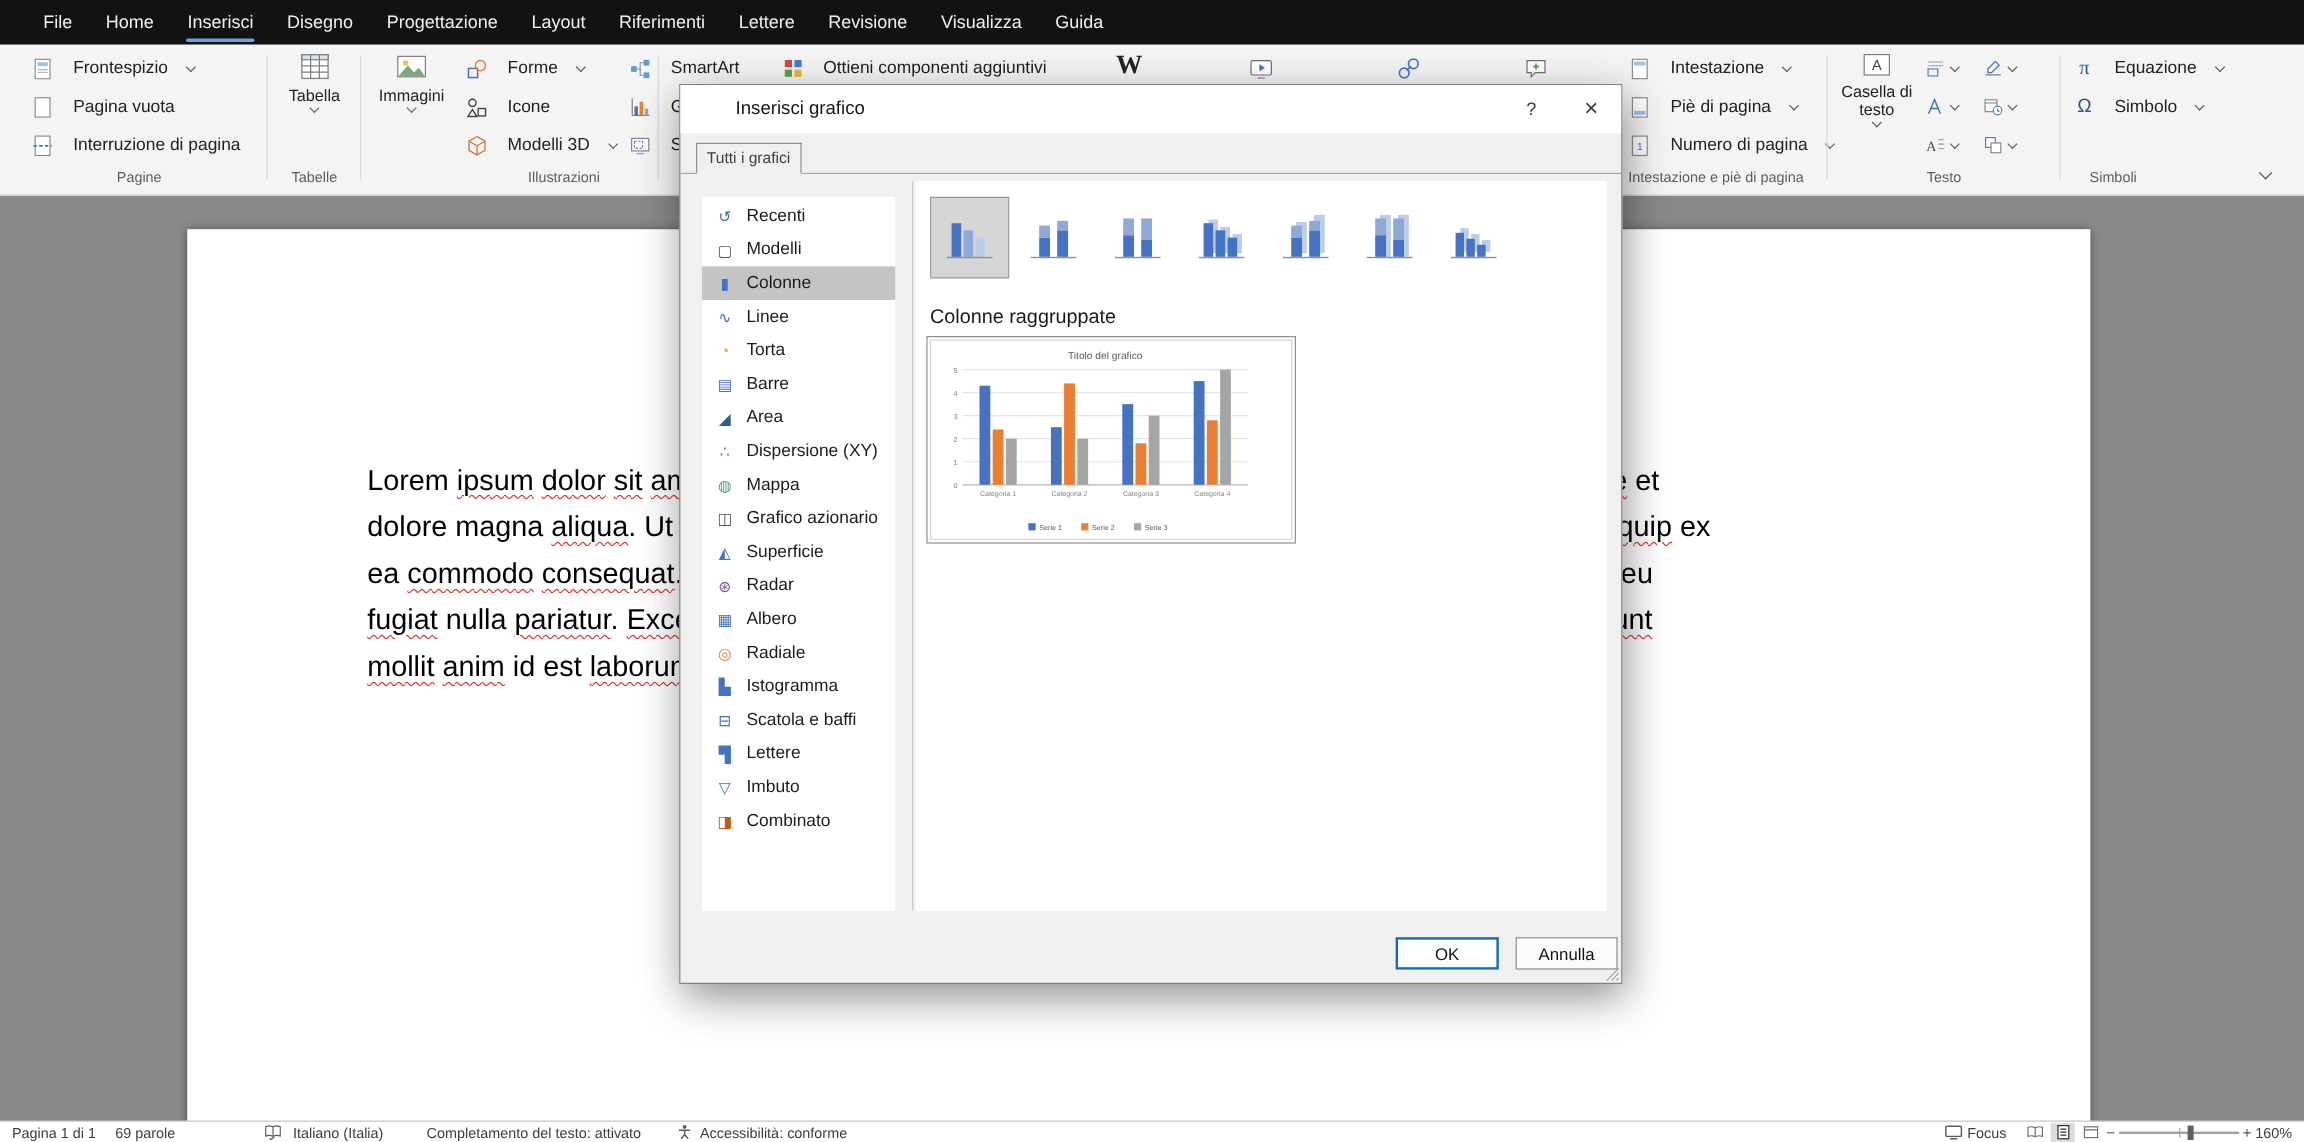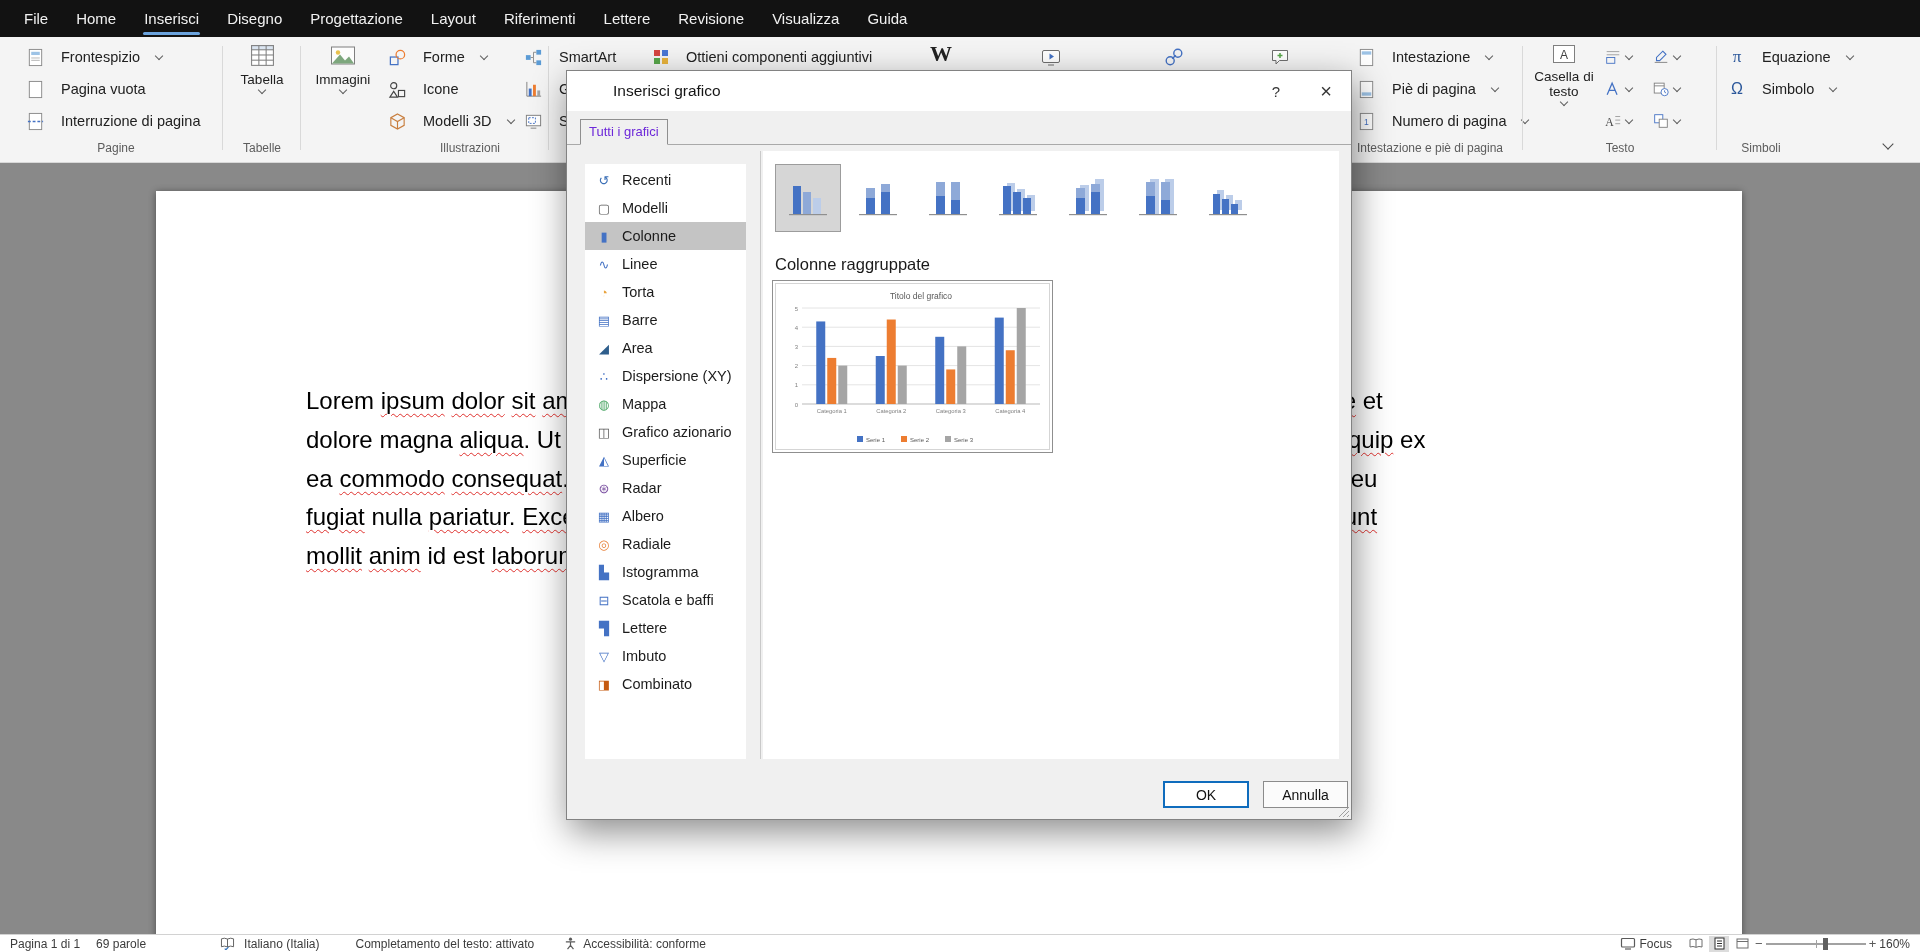--- a/index.html
+++ b/index.html
@@ -1,19 +1,19 @@
 <!DOCTYPE html>
 <html><head>
 <meta charset="utf-8">
 <style>
   * { box-sizing: border-box; margin:0; padding:0; }
   html,body { width:1920px; height:952px; overflow:hidden; font-family:"Liberation Sans",sans-serif; background:#898989; position:relative; cursor:default; }
 
   
-  .tabbar { position:absolute; top:0; left:0; right:0; height:37px; background:#121212; display:flex; align-items:stretch; padding-left:10px; z-index:5; }
+  .tabbar { position:absolute; top:0; left:0; right:0; height:37px; background:#121212; display:flex; align-items:stretch; padding-left:22px; z-index:5; }
   .tabs { display:flex; align-items:stretch; }
   .tab { display:flex; align-items:center; padding:0 14px; font-size:15px; color:#f1f1f1; position:relative; white-space:nowrap; }
   .tab.active::after { content:""; position:absolute; left:13px; right:13px; bottom:2px; height:3px; background:#6ba3dd; border-radius:2px; }
   .tb-right { margin-left:auto; display:flex; align-items:center; gap:10px; padding-right:14px; }
   .btn-comments { display:flex; align-items:center; gap:7px; border:1px solid #6f6f6f; border-radius:4px; color:#fff; font-size:14px; padding:4px 12px; background:transparent; }
   .btn-share { display:flex; align-items:center; gap:7px; border-radius:4px; color:#fff; font-size:14px; padding:4px 12px; background:#185abd; }
 
   .chev { display:inline-block; width:6px; height:6px; border-right:1.4px solid #5f5f5f; border-bottom:1.4px solid #5f5f5f; transform:rotate(45deg); margin-top:-3px; flex:none; }
   .chev.w { border-color:#fff; }
   .chev.big { width:8px; height:8px; border-width:1.6px; border-color:#4a4a4a; }
@@ -34,33 +34,33 @@
   .sq { text-decoration:underline wavy #df312e; text-decoration-thickness:1.2px; text-underline-offset:4px; }
 
   
   .dialog { position:absolute; left:566px; top:70px; width:786px; height:750px; background:#f0f0f0; border:1px solid #828282; box-shadow:3px 12px 34px rgba(0,0,0,.45); z-index:20; }
   .dlg-title { height:40px; background:#fff; display:flex; align-items:center; }
   .dlg-title-text { margin-left:46px; font-size:15.5px; color:#151515; }
   .dlg-btns { margin-left:auto; display:flex; height:100%; }
   .dlg-btn { width:50px; height:100%; display:flex; align-items:center; justify-content:center; font-size:15px; color:#363636; }
   .dlg-btn.close { font-size:20px; }
   .dlg-tabs { position:relative; height:34px; border-bottom:1px solid #a9a9a9; padding-left:13px; display:flex; align-items:flex-end; }
-  .dlg-tab { background:#f0f0f0; border:1px solid #8f8f8f; border-bottom:1px solid #f0f0f0; margin-bottom:-1px; padding:4px 8px 5px; font-size:13px; color:#6d28d9; }
+  .dlg-tab { background:#f0f0f0; border:1px solid #8f8f8f; border-bottom:1px solid #f0f0f0; margin-bottom:-1px; padding:4px 8px 5px; font-size:13px; color:#404040; }
   .dlg-body { position:absolute; top:74px; left:0; right:0; height:614px; }
   .cat-list { position:absolute; left:18px; top:19px; width:161px; bottom:0; background:#fff; padding-top:2px; }
   .cat-item { height:28px; display:flex; align-items:center; gap:9px; padding-left:10px; font-size:14.5px; color:#1b1b1b; white-space:nowrap; }
   .cat-item.selected { background:#c4c4c4; }
   .cat-glyph { width:18px; text-align:center; font-size:13px; flex:none; }
   .v-divider { position:absolute; left:193px; top:6px; bottom:0; width:1px; background:#c9c9c9; }
   .right-pane { position:absolute; left:196px; top:6px; right:12px; bottom:0; background:#fff; }
   .thumb-strip { position:absolute; left:12px; top:13px; display:flex; }
   .thumb { width:66px; height:68px; display:flex; align-items:center; justify-content:center; margin-right:4px; border:1px solid transparent; background:transparent; }
   .thumb.selected { background:#d6d6d6; border-color:#9c9c9c; }
   .subtype-heading { position:absolute; left:12px; top:104px; font-size:16.5px; color:#1a1a1a; }
-  .preview-outer { position:absolute; left:9px; top:129px; width:281px; height:173px; border:1px solid #8f8f8f; background:#fff; padding:2px; }
+  .preview-outer { position:absolute; left:9px; top:129px; width:308px; height:173px; border:1px solid #8f8f8f; background:#fff; padding:2px; }
   .preview-inner { width:100%; height:100%; border:1px solid #d5d5d5; overflow:hidden; }
   .dlg-footer { position:absolute; left:0; right:0; bottom:0; height:62px; }
   .btn-ok { position:absolute; left:596px; top:24px; width:86px; height:27px; background:#fff; border:2px solid #0f6cbd; font-size:14px; display:flex; align-items:center; justify-content:center; color:#111; }
   .btn-cancel { position:absolute; left:696px; top:24px; width:85px; height:27px; background:#fbfbfb; border:1px solid #8b8b8b; font-size:14px; display:flex; align-items:center; justify-content:center; color:#111; }
   .grip { position:absolute; right:1px; bottom:1px; }
 
   
   .statusbar { position:absolute; left:0; right:0; bottom:0; height:18px; background:#fff; border-top:1px solid #d2d2d2; display:flex; align-items:center; font-size:12px; color:#3c3c3c; padding:0 10px; z-index:6; white-space:nowrap; }
   .sb-right { margin-left:auto; display:flex; align-items:center; gap:3px; }
   .zoom-track { width:100px; height:2px; background:#a2a2a2; position:relative; }

